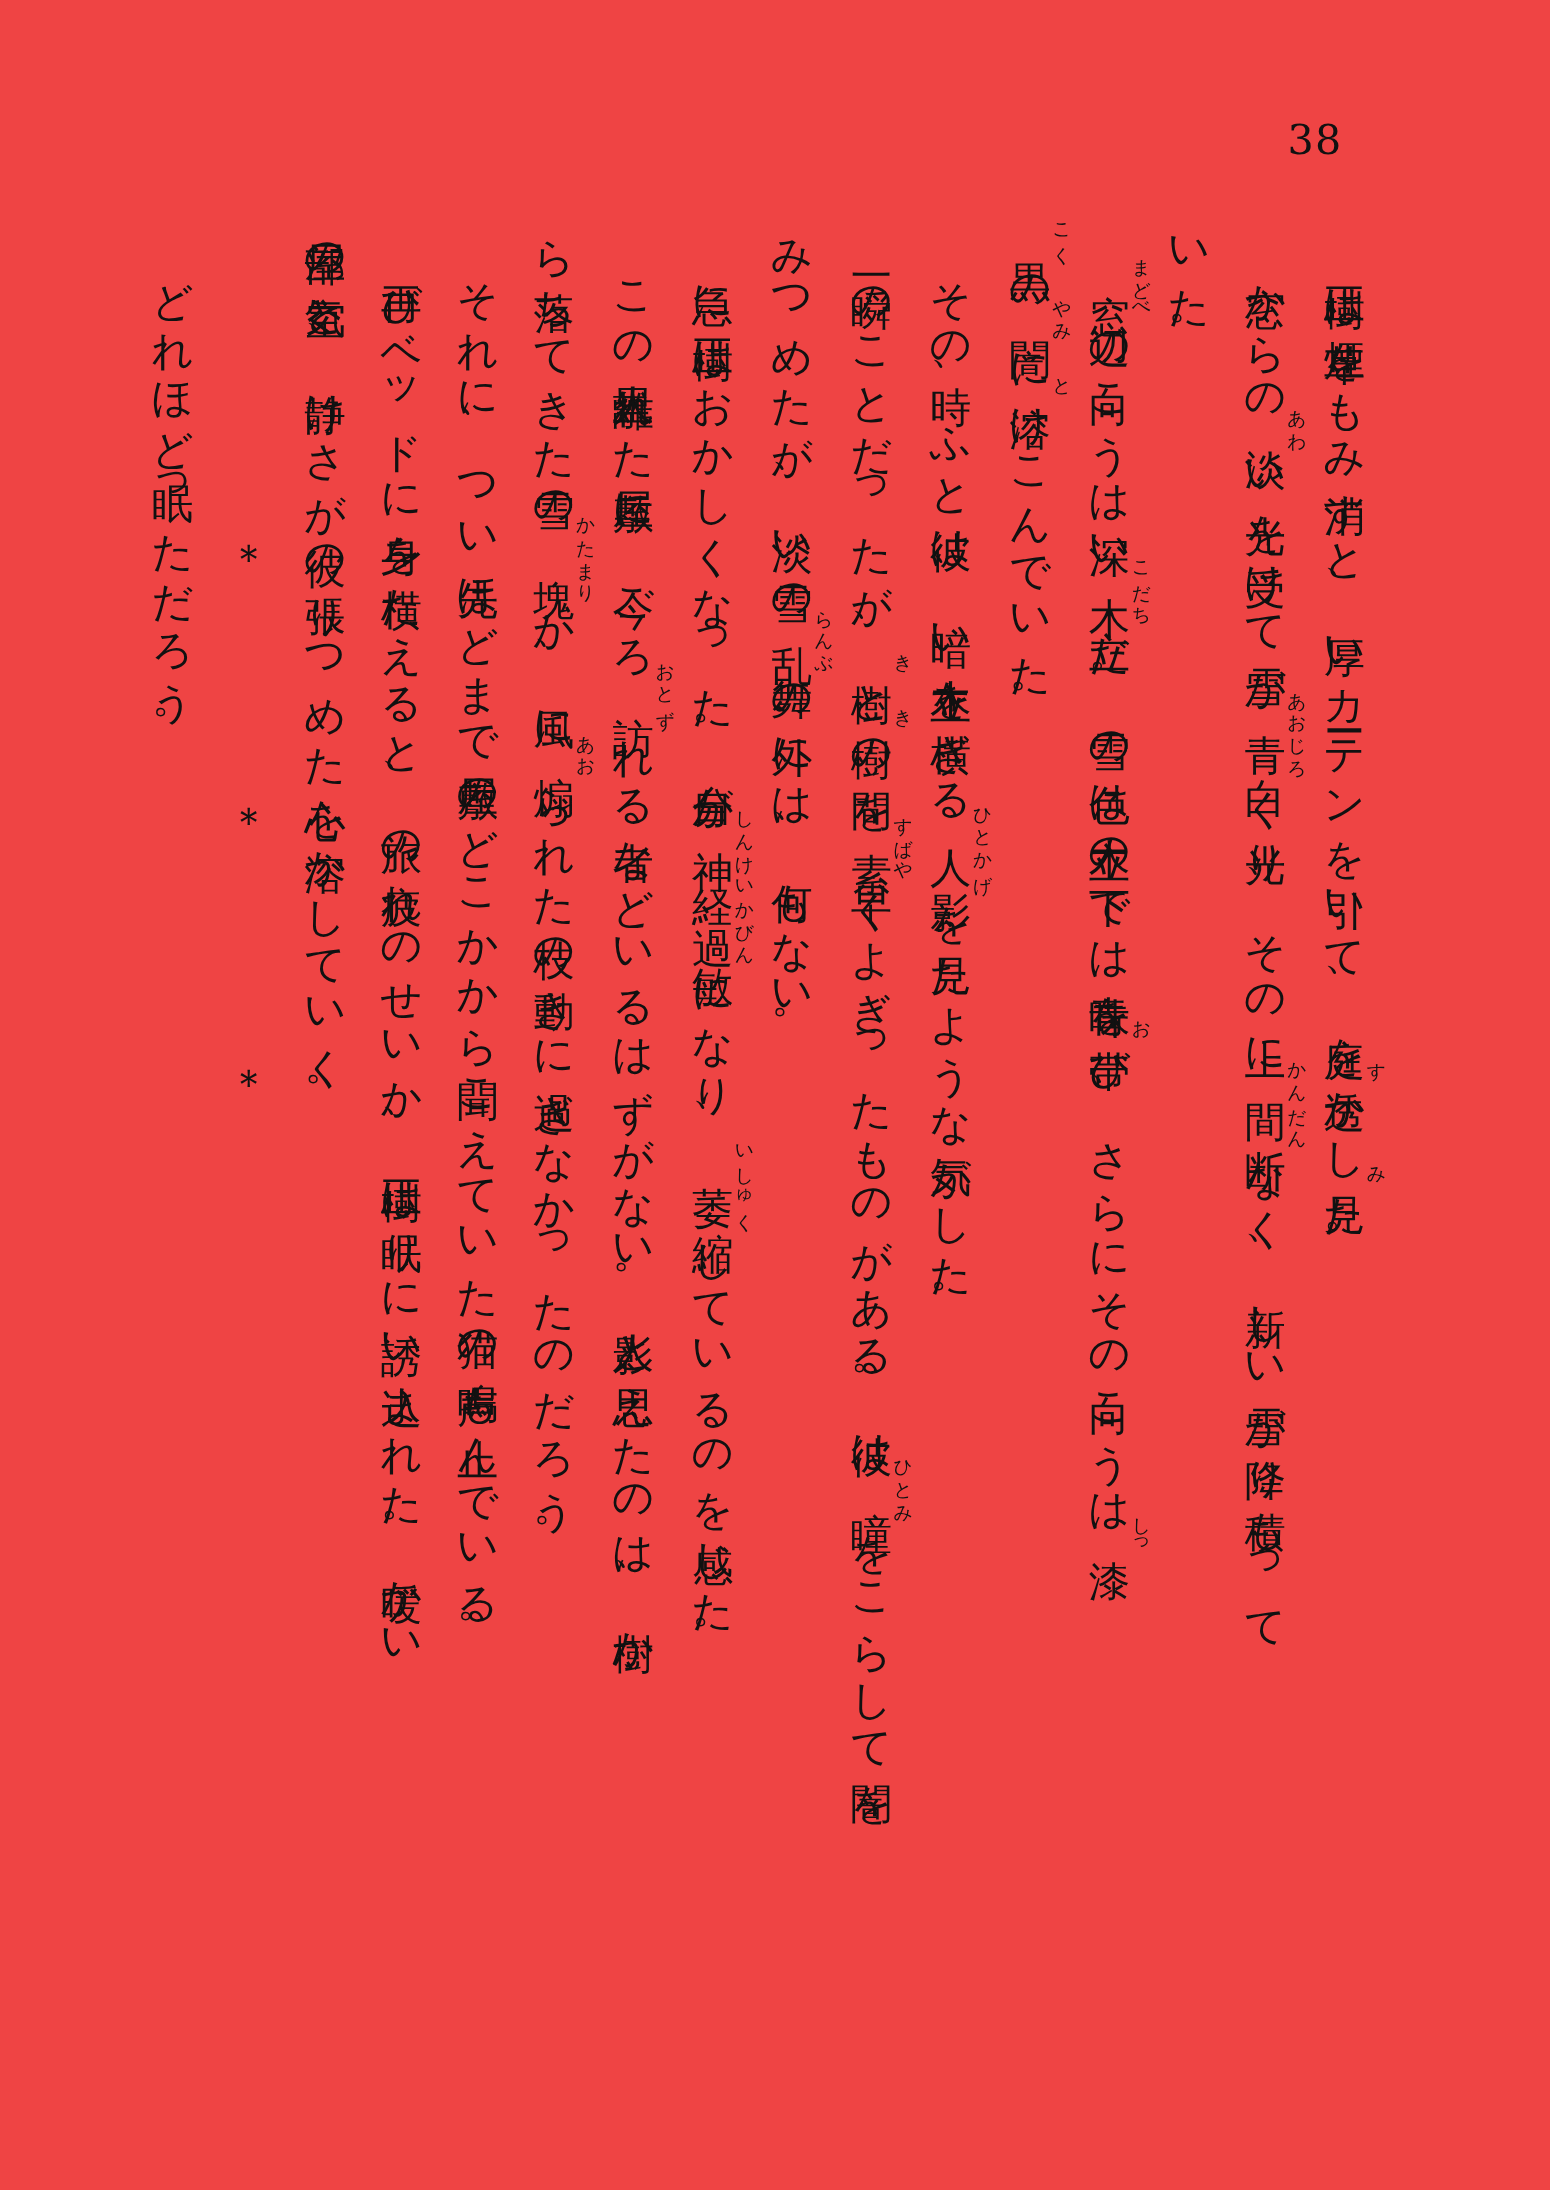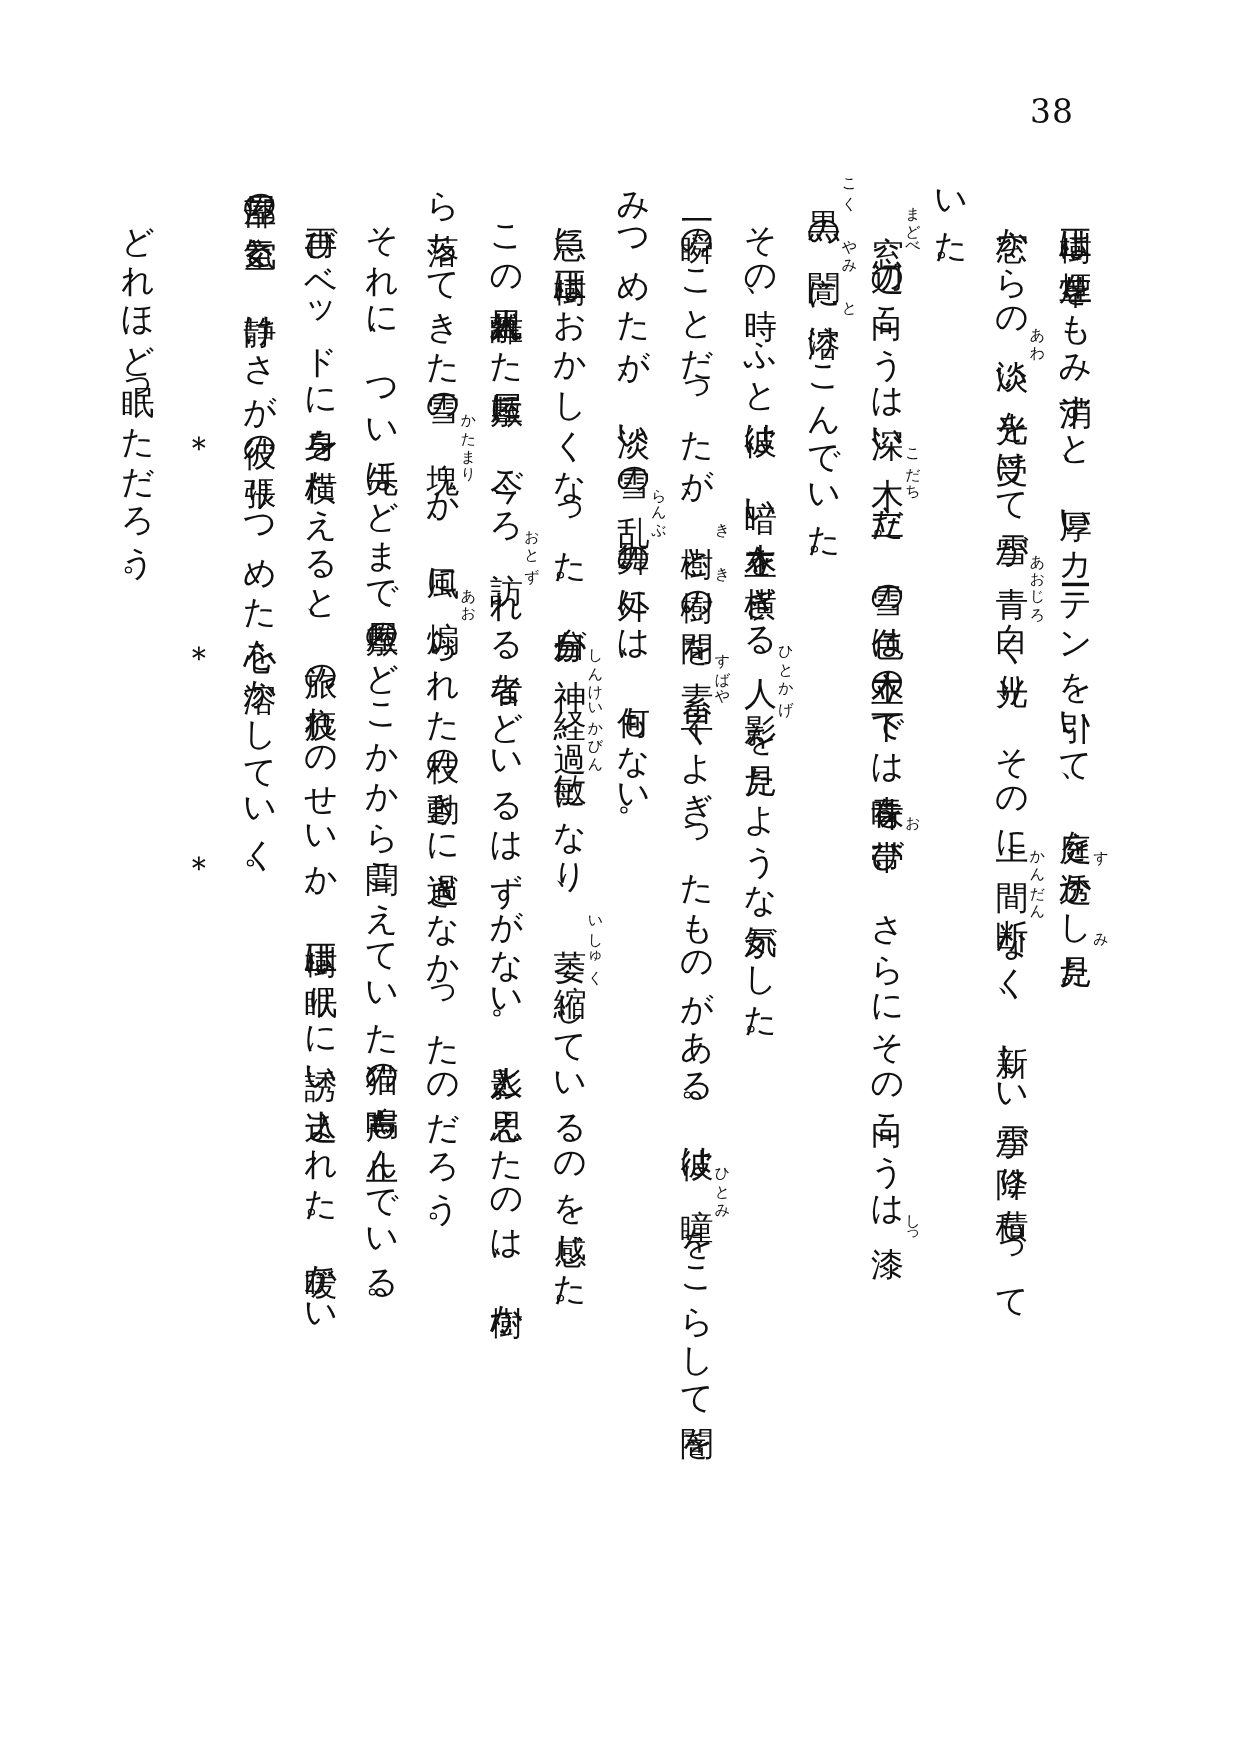--- a/index.html
+++ b/index.html
@@ -45,21 +45,21 @@
   }
   rt {
     font-size: 15px;
     letter-spacing: 1px;
     font-family: "DejaVu Serif", "Liberation Serif", serif;
   }
 </style>
 </head>
 <body>
 
-<div class="page" style="background: #ffffff; color: rgb(17, 17, 17);">
+<div class="page" style="background: #ef4444; color: rgb(17, 17, 17);">
   <div class="page-number">38</div>
   <div class="text-block" id="text-block">
       <p>　正樹は煙草をもみ消すと、厚いカーテンを引いて、庭を<ruby>透<rt>す</rt></ruby>かし<ruby>見<rt>み</rt></ruby>た。</p>
       <p>　窓からの<ruby>淡<rt>あわ</rt></ruby>い光を受けて雪が<ruby>青白<rt>あおじろ</rt></ruby>く光り、その上に<ruby>間断<rt>かんだん</rt></ruby>なく、新しい雪が降り積もって</p>
       <p>いた。</p>
       <p>　<ruby>窓辺<rt>まどべ</rt></ruby>の向こうは深い<ruby>木立<rt>こだち</rt></ruby>だ。雪の色は木立の下では青味を<ruby>帯<rt>お</rt></ruby>び、さらにその向こうは<ruby>漆<rt>しっ</rt></ruby></p>
       <p><ruby>黒<rt>こく</rt></ruby>の<ruby>闇<rt>やみ</rt></ruby>に<ruby>溶<rt>と</rt></ruby>けこんでいた。</p>
       <p>　その時、ふと彼は、暗い木立を横ぎる<ruby>人影<rt>ひとかげ</rt></ruby>を見たような気がした。</p>
       <p>　一瞬のことだったが、<ruby>樹<rt>き</rt></ruby>と<ruby>樹<rt>き</rt></ruby>の間を<ruby>素早<rt>すばや</rt></ruby>くよぎったものがある。彼は<ruby>瞳<rt>ひとみ</rt></ruby>をこらして闇を</p>
       <p>みつめたが、淡い雪の<ruby>乱舞<rt>らんぶ</rt></ruby>の外には、何もない。</p>

